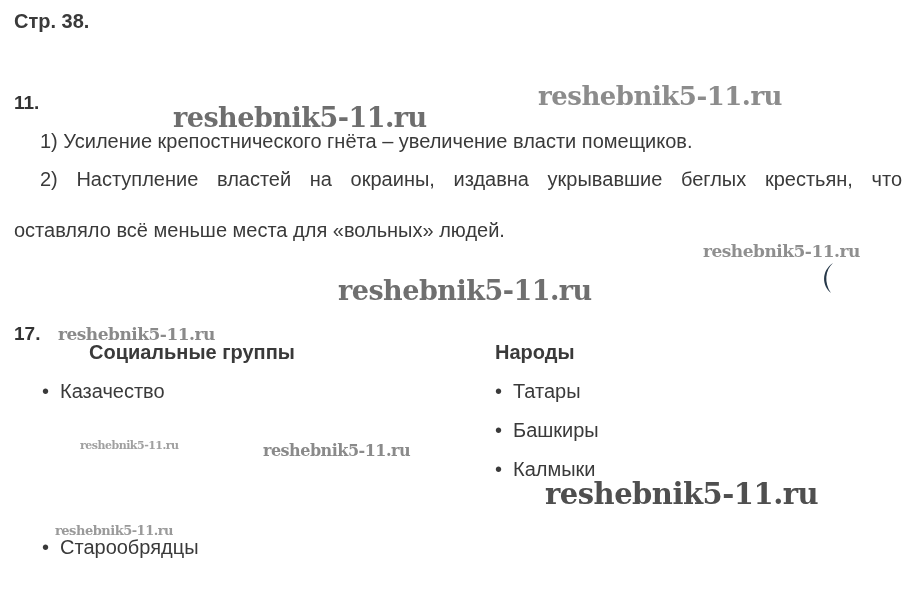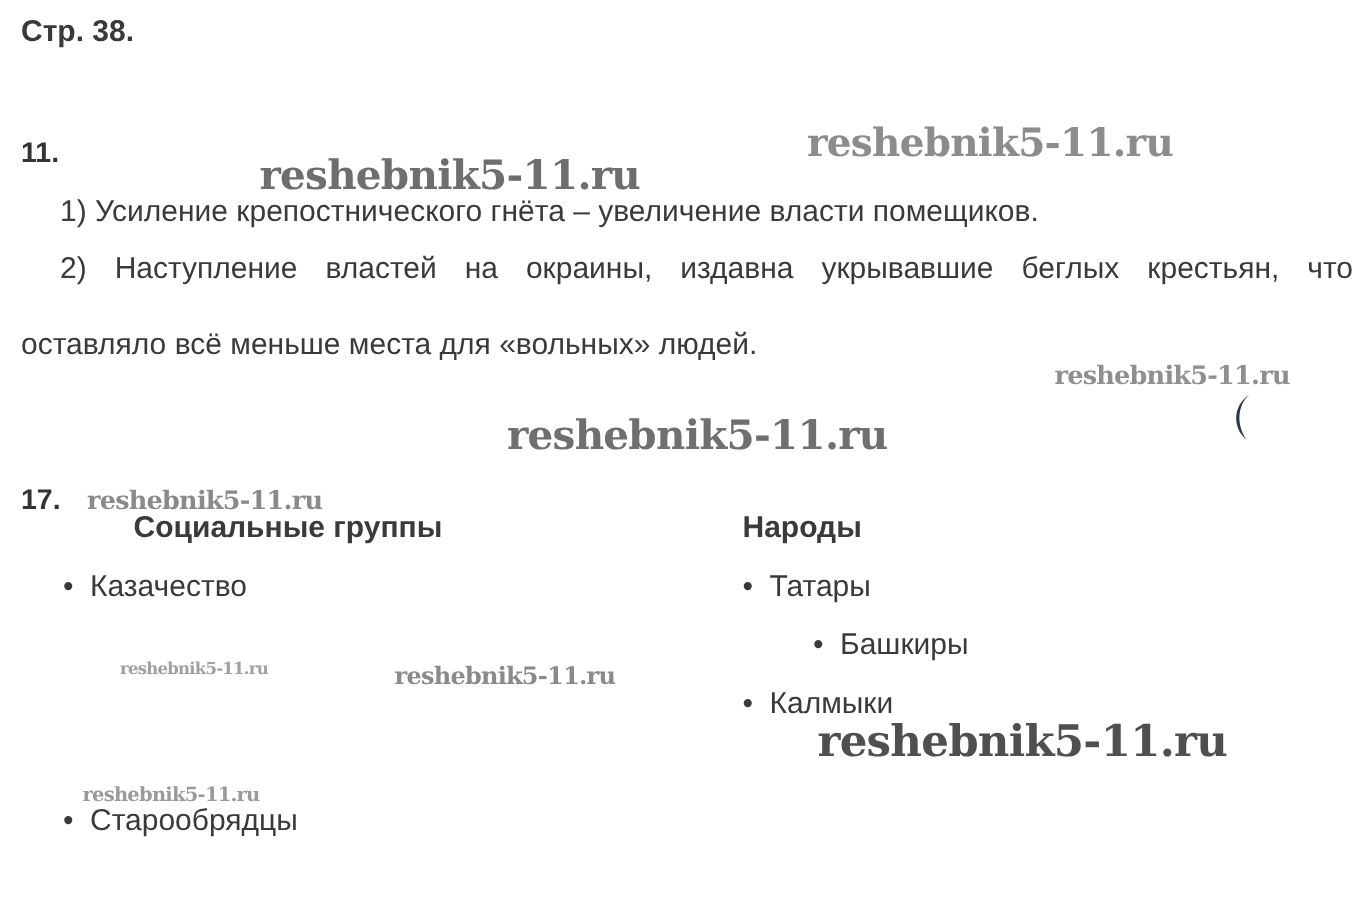--- a/index.html
+++ b/index.html
@@ -18,21 +18,21 @@
   .l163{ left:14px; top:206px;margin-top:12px; }
   .n17 { left:14px; top:321px; }
   .hL  { left:42px;  top:340px;margin-left:47px; }
   .hR  { left:495px; top:340px; }
   .iL1 { left:42px;  top:379px; }
   .iL2 { left:42px;  top:418px; }
   .iL3 { left:42px;  top:457px; }
   .iL4 { left:14px;  top:496px; }
   .iL5 { left:42px;  top:535px; }
   .iR1 { left:495px; top:379px; }
-  .iR2 { left:495px; top:418px;margin-left:47px; }
+  .iR2 { left:495px; top:418px; }
   .iR3 { left:495px; top:457px; }
   .blt { display:inline-block; width:18px; }
 
   .wm {
     position:absolute; font-family:"DejaVu Serif", serif; font-weight:bold;
     white-space:nowrap; letter-spacing:-0.5px;
   }
   .wm-a { left:173px; top:102px; font-size:27px; color:#6e6e6e; }
   .wm-b { left:538px; top:81px;  font-size:26px; color:#8c8c8c; }
   .wm-c { left:703px; top:241px; font-size:17px; color:#8f8f8f; }

